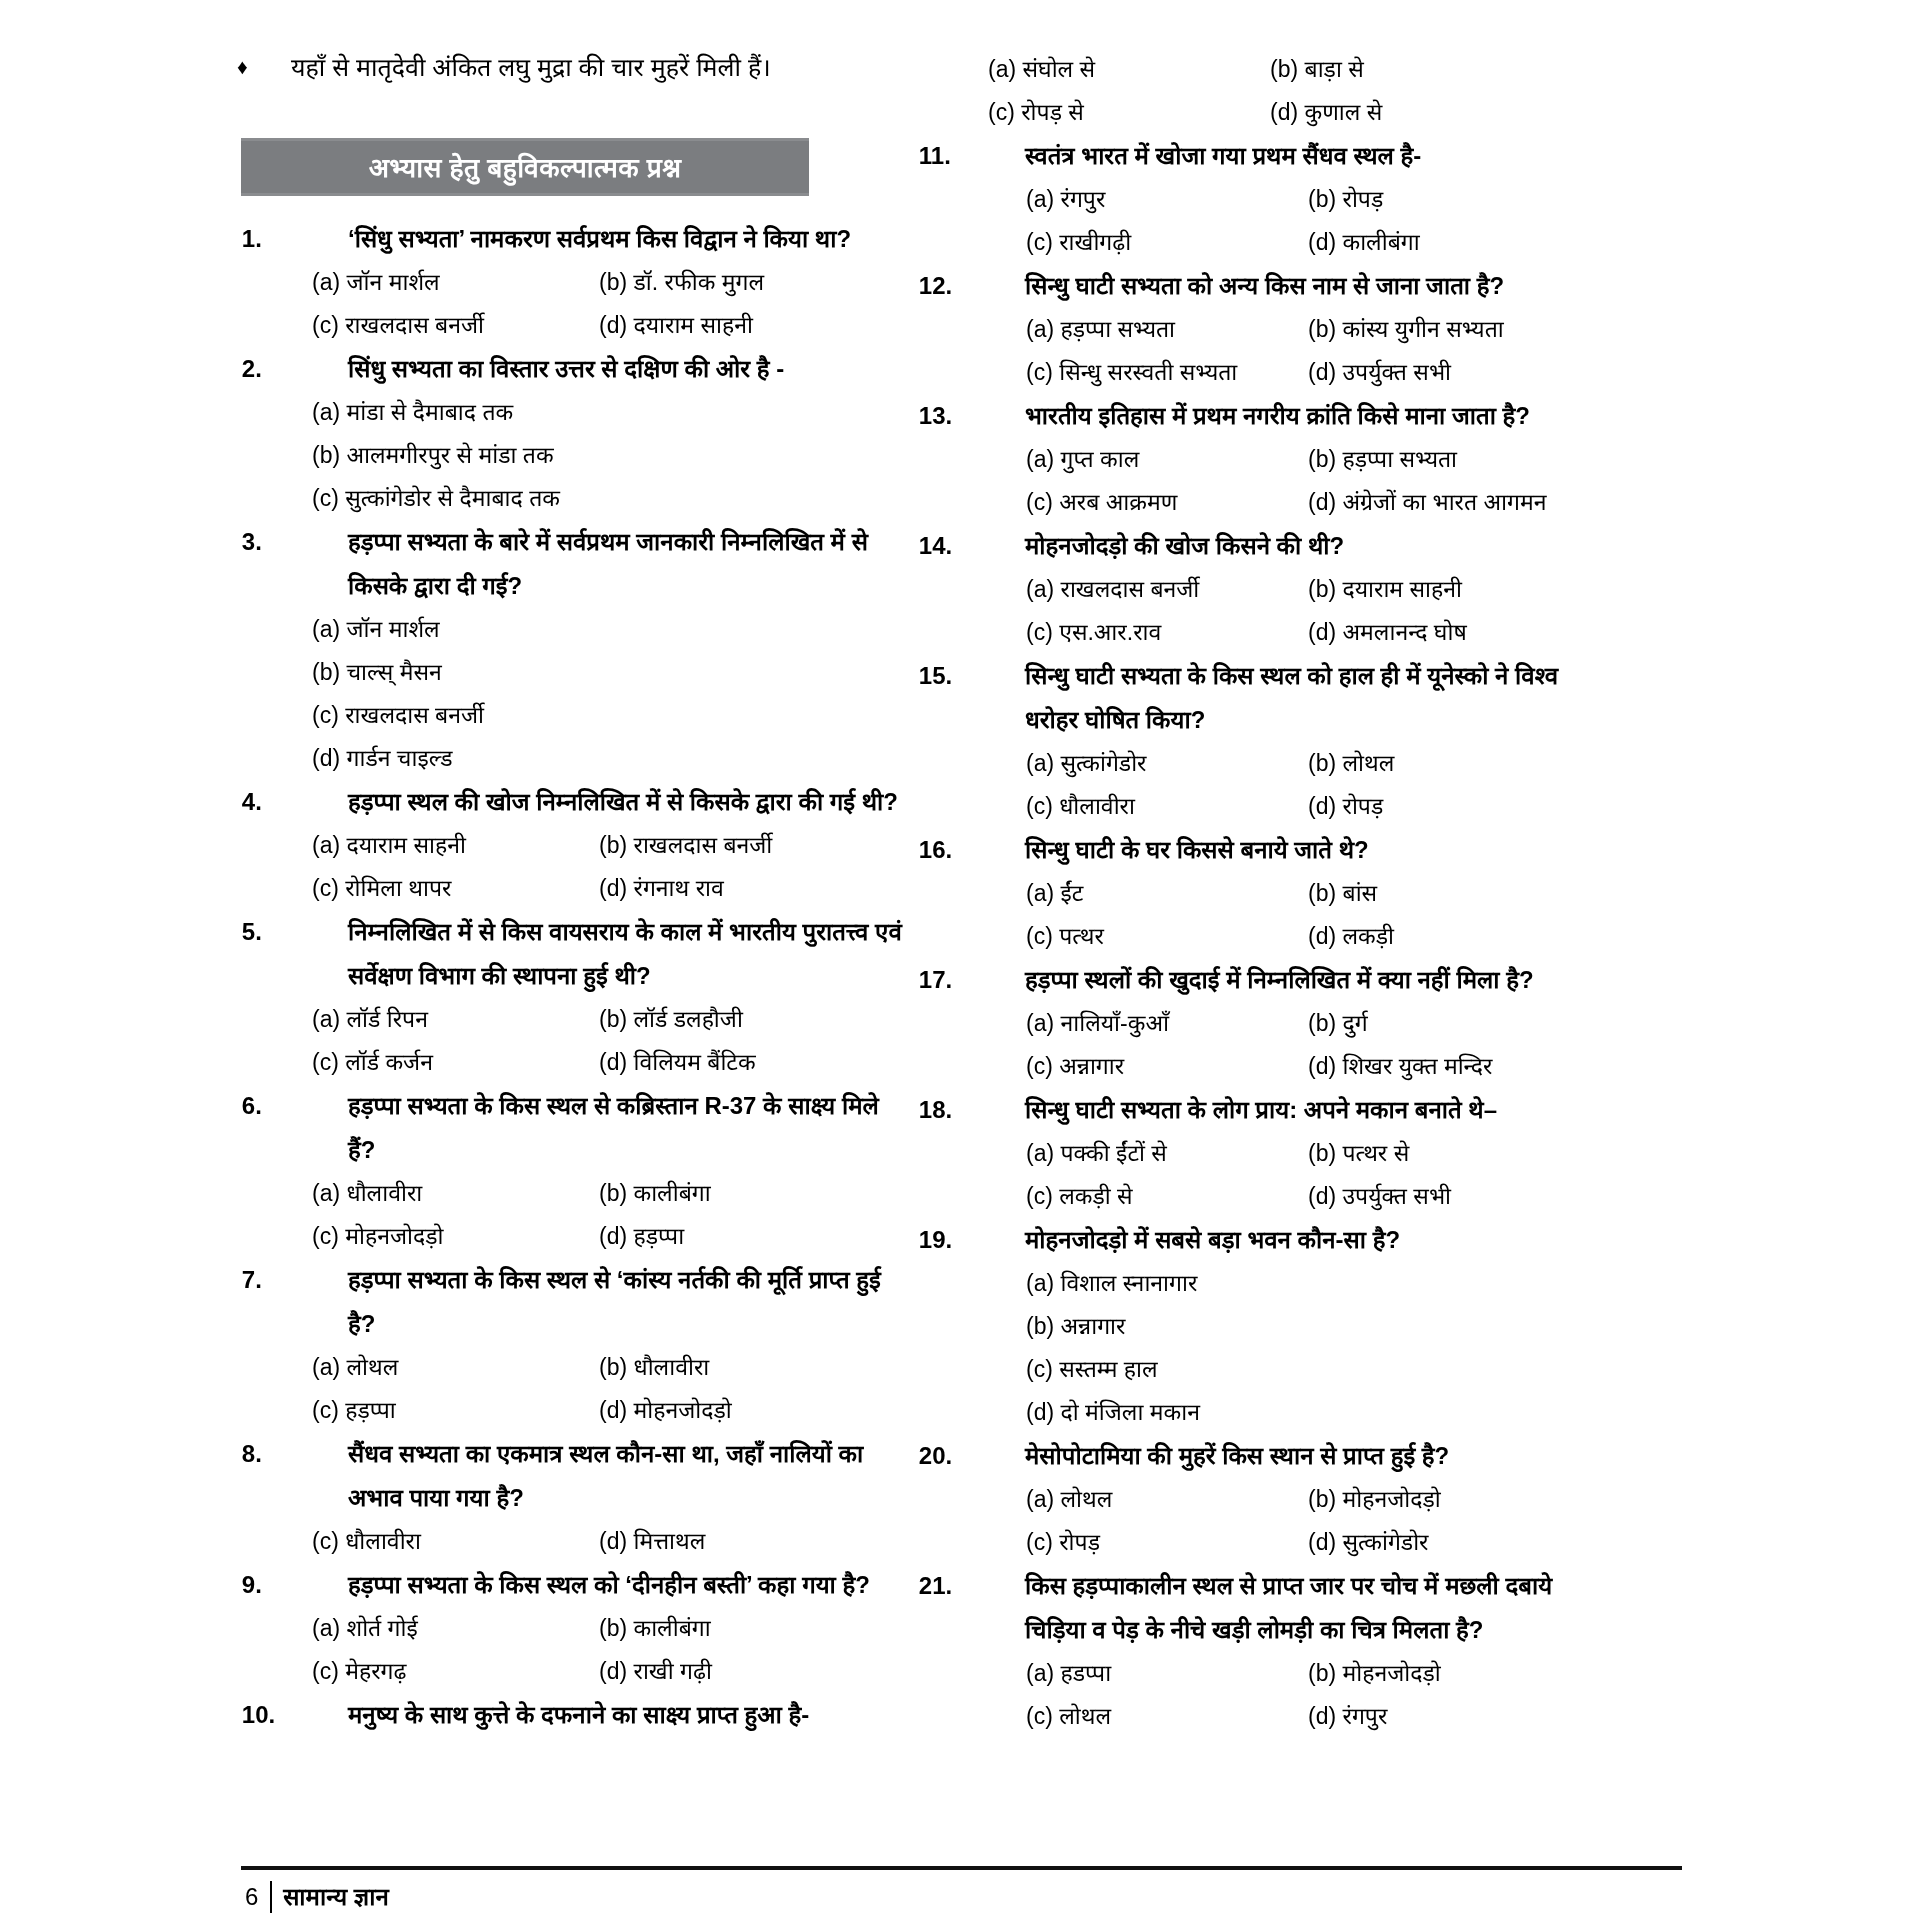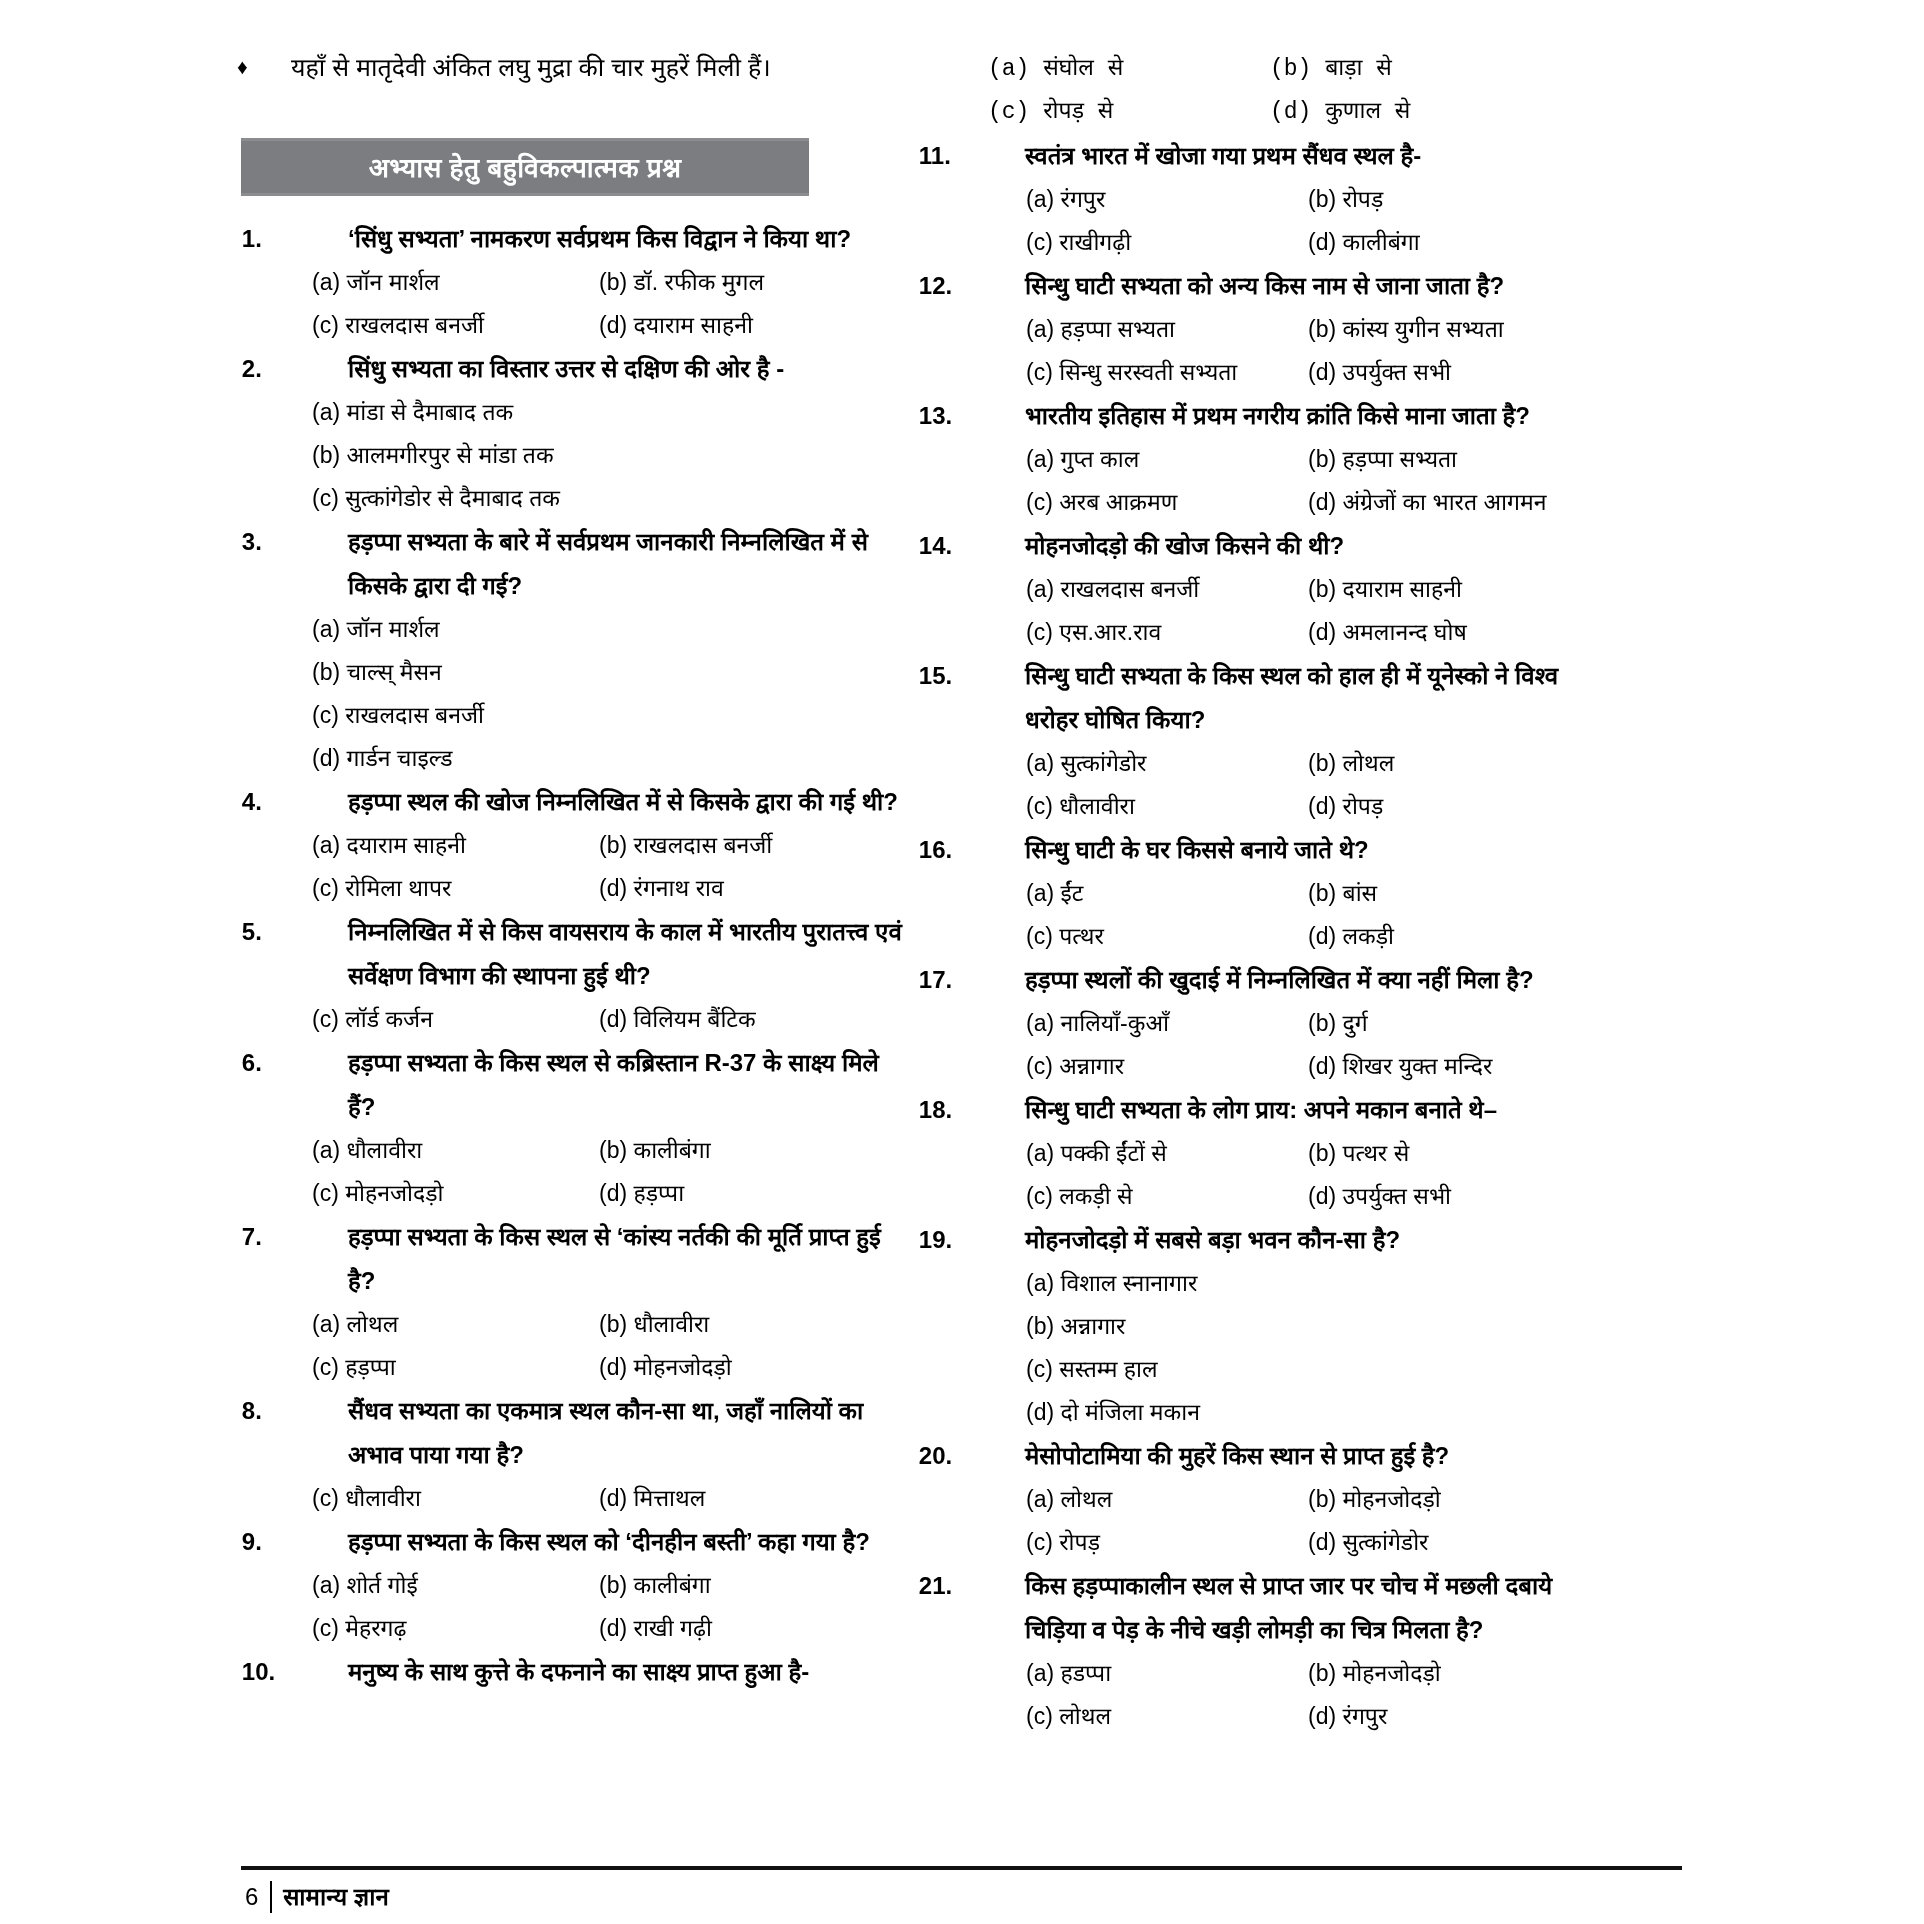--- a/index.html
+++ b/index.html
@@ -118,21 +118,21 @@
 
   
   .opts.stacked .opt-line { display: block; }
   .opts.stacked .opt { display: block; width: auto; flex: none; }
 
   
   .col-right .opts { margin-left: 112px; }
   .col-right .opt-a, .col-right .opt-c { flex: 0 0 282px; width: 282px; }
 
   
-  .orphan-opts { margin-left: 74px; font-family: Liberation Mono, monospace; }
+  .orphan-opts { margin-left: 74px; }
 
   
   .footer-rule {
     position: absolute;
     left: 241px;
     top: 1866px;
     width: 1441px;
     height: 0;
     border-top: 4px solid #111111;
   }
@@ -239,20 +239,24 @@
           </div>
         </div>
       </div>
       <div class="qblock">
         <div class="qrow">
           <span class="qnum">5.</span>
           <span class="qtext">निम्नलिखित में से किस वायसराय के काल में भारतीय पुरातत्त्व एवं सर्वेक्षण विभाग की स्थापना हुई थी?</span>
         </div>
         <div class="opts">
           <div class="opt-line">
+            <span class="opt opt-a">(a) लॉर्ड रिपन</span>
+            <span class="opt opt-b">(b) लॉर्ड डलहौजी</span>
+          </div>
+          <div class="opt-line">
             <span class="opt opt-c">(c) लॉर्ड कर्जन</span>
             <span class="opt opt-d">(d) विलियम बैंटिक</span>
           </div>
         </div>
       </div>
       <div class="qblock">
         <div class="qrow">
           <span class="qnum">6.</span>
           <span class="qtext">हड़प्पा सभ्यता के किस स्थल से कब्रिस्तान R-37 के साक्ष्य मिले हैं?</span>
         </div>

